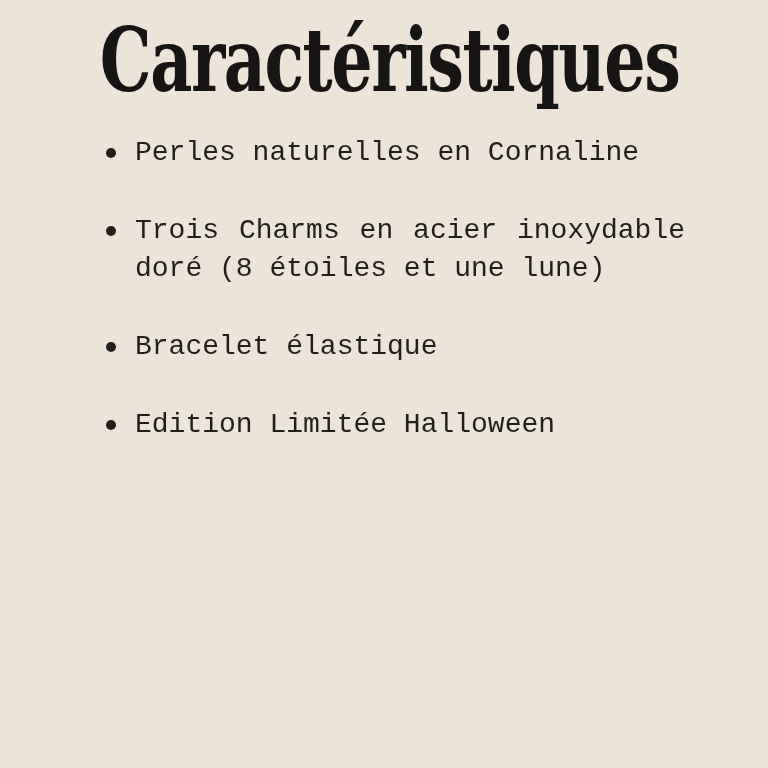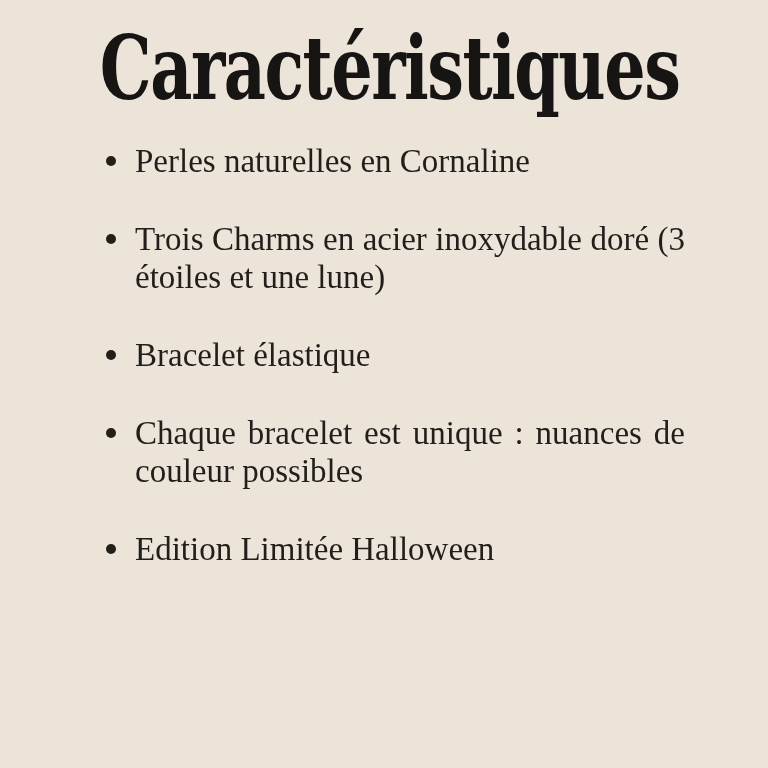--- a/index.html
+++ b/index.html
@@ -9,21 +9,21 @@
   body {
     width: 768px;
     height: 768px;
     background: #ece4d8;
     overflow: hidden;
   }
   .page {
     box-sizing: border-box;
     width: 768px;
     height: 672px;
-    padding-top: 20px;
+    padding-top: 12px;
     font-family: "Liberation Serif", serif;
     color: #211f1c;
   }
   .title {
     margin: 0;
     text-align: center;
     white-space: nowrap;
     font-family: "DejaVu Serif", serif;
     font-weight: 700;
     font-size: 88px;
@@ -35,24 +35,25 @@
   }
   .features {
     list-style: none;
     margin: 26px 0 0 0;
     padding: 0 83px 0 105px;
   }
   .features li {
     position: relative;
     padding-left: 30px;
     margin-bottom: 40px;
-    font-size: 33px;
+    font-size: 28px;
     line-height: 38px;
     text-align: justify;
     color: #211f1c;
+    font-family: Liberation Mono, monospace;
   }
   .features li:last-child {
     margin-bottom: 12px;
   }
   .features li .bullet-dot {
     position: absolute;
     left: 1px;
     top: 14px;
     width: 10px;
     height: 10px;
@@ -65,28 +66,24 @@
 
 <div class="page">
   <h1 class="title">Caractéristiques</h1>
   <ul class="features">
     <li>
       <span class="bullet-dot"></span>
       <span>Perles naturelles en Cornaline</span>
     </li>
     <li>
       <span class="bullet-dot"></span>
-      <span>Trois Charms en acier inoxydable doré (3 étoiles et une lune)</span>
+      <span>Trois Charms en acier inoxydable doré (8 étoiles et une lune)</span>
     </li>
     <li>
       <span class="bullet-dot"></span>
       <span>Bracelet élastique</span>
-    </li>
-    <li>
-      <span class="bullet-dot"></span>
-      <span>Chaque bracelet est unique : nuances de couleur possibles</span>
     </li>
     <li>
       <span class="bullet-dot"></span>
       <span>Edition Limitée Halloween</span>
     </li>
   </ul>
 </div>
 
 </body></html>

